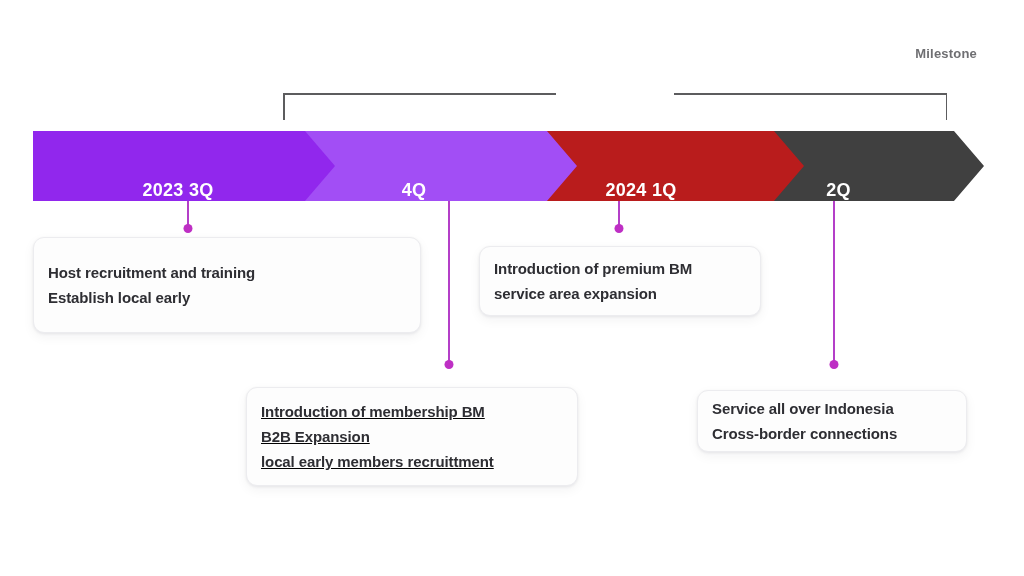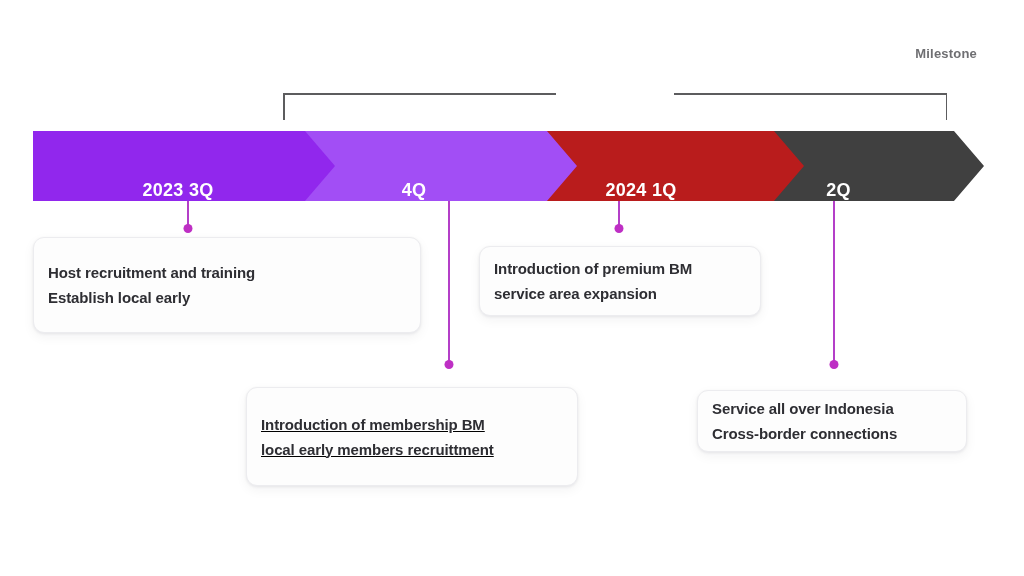--- a/index.html
+++ b/index.html
@@ -200,20 +200,21 @@
     <span class="dot" style="background: rgb(190, 47, 196);"></span>
   </div>
 
   <div class="card" id="card-0" style="left:33px; top:237px; width:388px; height:96px;">
     <div class="line" style="color: rgb(46, 46, 51);">Host recruitment and training</div>
     <div class="line" style="color: rgb(46, 46, 51);">Establish local early</div>
   </div>
 
   <div class="card" id="card-1" style="left:246px; top:387px; width:332px; height:99px;text-decoration:underline;">
     <div class="line" style="color: rgb(46, 46, 51);">Introduction of membership BM</div>
+    <div class="line" style="color: rgb(46, 46, 51);">B2B Expansion</div>
     <div class="line" style="color: rgb(46, 46, 51);">local early members recruittment</div>
   </div>
 
   <div class="card" id="card-3" style="left:697px; top:390px; width:270px; height:62px;">
     <div class="line" style="color: rgb(46, 46, 51);">Service all over Indonesia</div>
     <div class="line" style="color: rgb(46, 46, 51);">Cross-border connections</div>
   </div>
 
   <div class="card" id="card-2" style="left:479px; top:246px; width:282px; height:70px;">
     <div class="line" style="color: rgb(46, 46, 51);">Introduction of premium BM</div>

